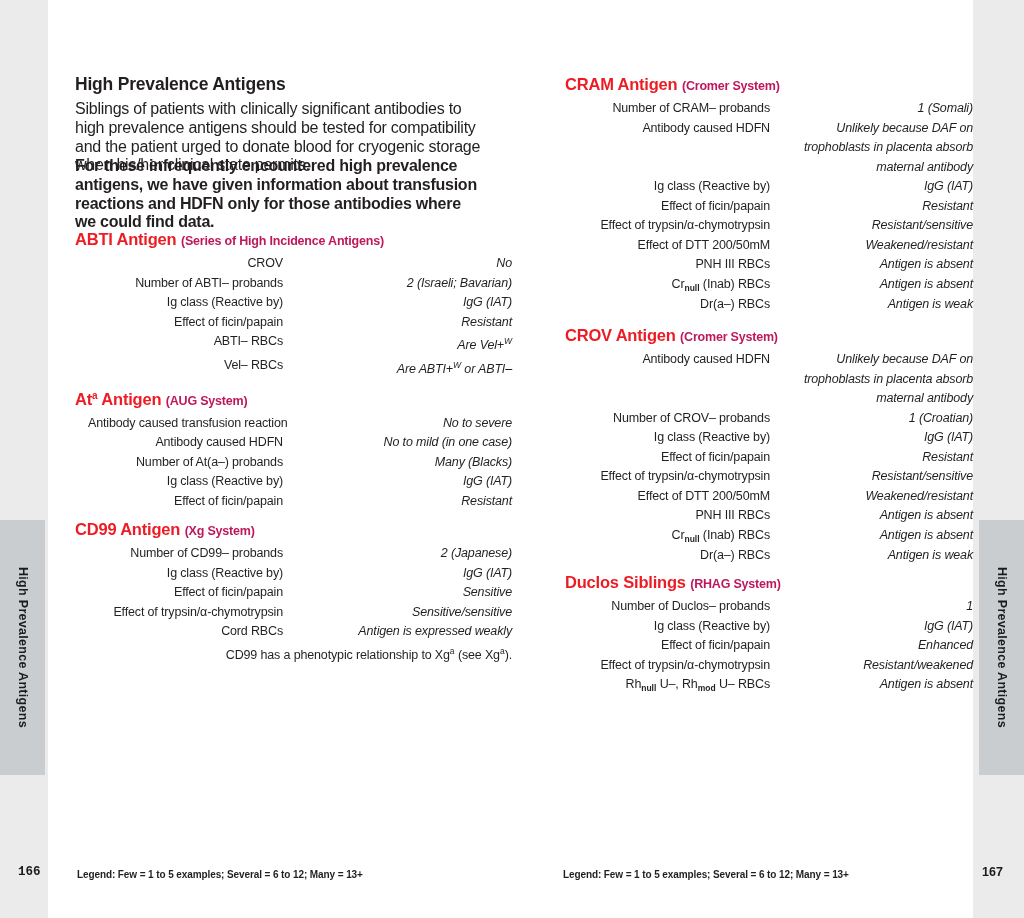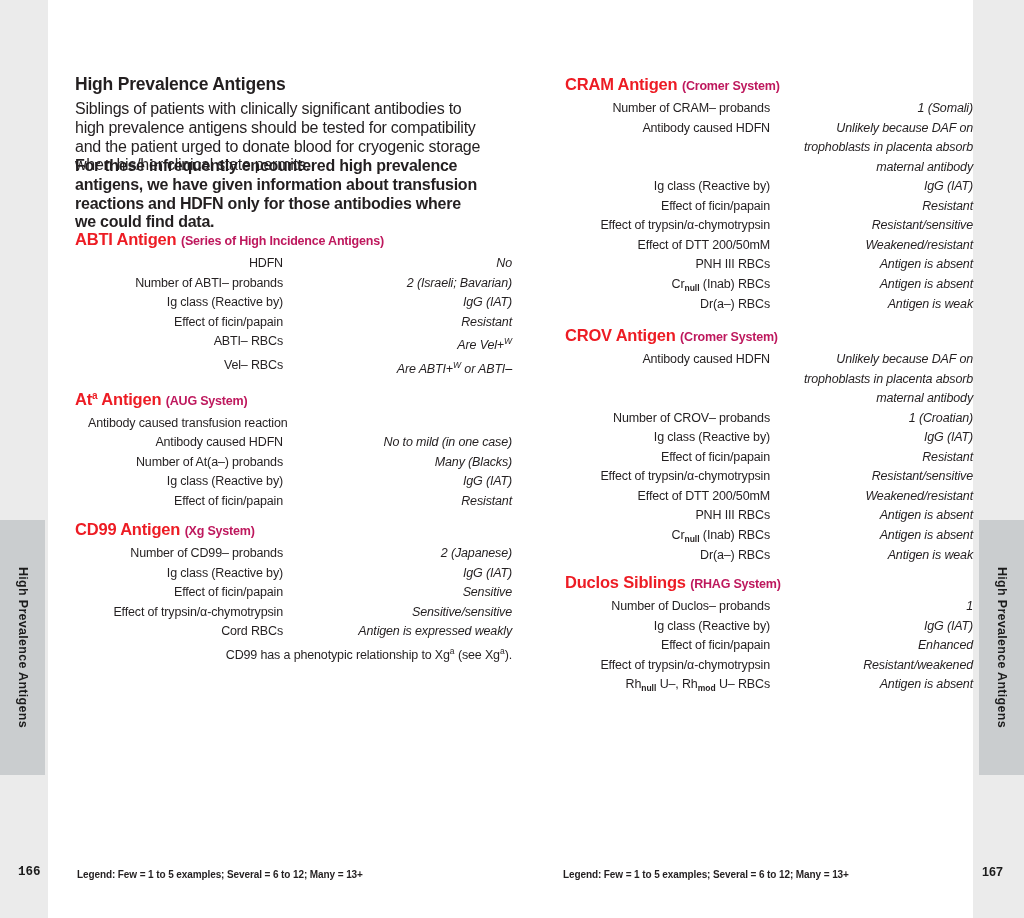--- a/index.html
+++ b/index.html
@@ -72,21 +72,21 @@
   <p class="intro" id="intro1" style="margin:0;">Siblings of patients with clinically significant antibodies to high prevalence antigens should be tested for compatibility and the patient urged to donate blood for cryogenic storage when his/her clinical state permits.</p>
   <p class="intro" id="intro2" style="margin:0;">For these infrequently encountered high prevalence antigens, we have given information about transfusion reactions and HDFN only for those antibodies where we could find data.</p>
 
   <div class="section on-left" style="top:229px">
     <div class="section-heading">
       <span class="antigen-name"><span>ABTI Antigen</span></span>
       <span class="system-name">(Series of High Incidence Antigens)</span>
     </div>
     <div class="rows">
         <div class="row">
-          <span class="row-label">HDFN</span>
+          <span class="row-label">CROV</span>
           <span class="row-value">No</span>
         </div>
         <div class="row">
           <span class="row-label">Number of ABTI– probands</span>
           <span class="row-value">2 (Israeli; Bavarian)</span>
         </div>
         <div class="row">
           <span class="row-label">Ig class (Reactive by)</span>
           <span class="row-value">IgG (IAT)</span>
         </div>
@@ -106,20 +106,21 @@
   </div>
 
   <div class="section on-left" style="top:385px">
     <div class="section-heading">
       <span class="antigen-name"><span>At</span><sup>a</sup><span> Antigen</span></span>
       <span class="system-name">(AUG System)</span>
     </div>
     <div class="rows">
         <div class="row">
           <span class="row-label">Antibody caused transfusion reaction</span>
+          <span class="row-value">No to severe</span>
         </div>
         <div class="row">
           <span class="row-label">Antibody caused HDFN</span>
           <span class="row-value">No to mild (in one case)</span>
         </div>
         <div class="row">
           <span class="row-label">Number of At(a–) probands</span>
           <span class="row-value">Many (Blacks)</span>
         </div>
         <div class="row">

